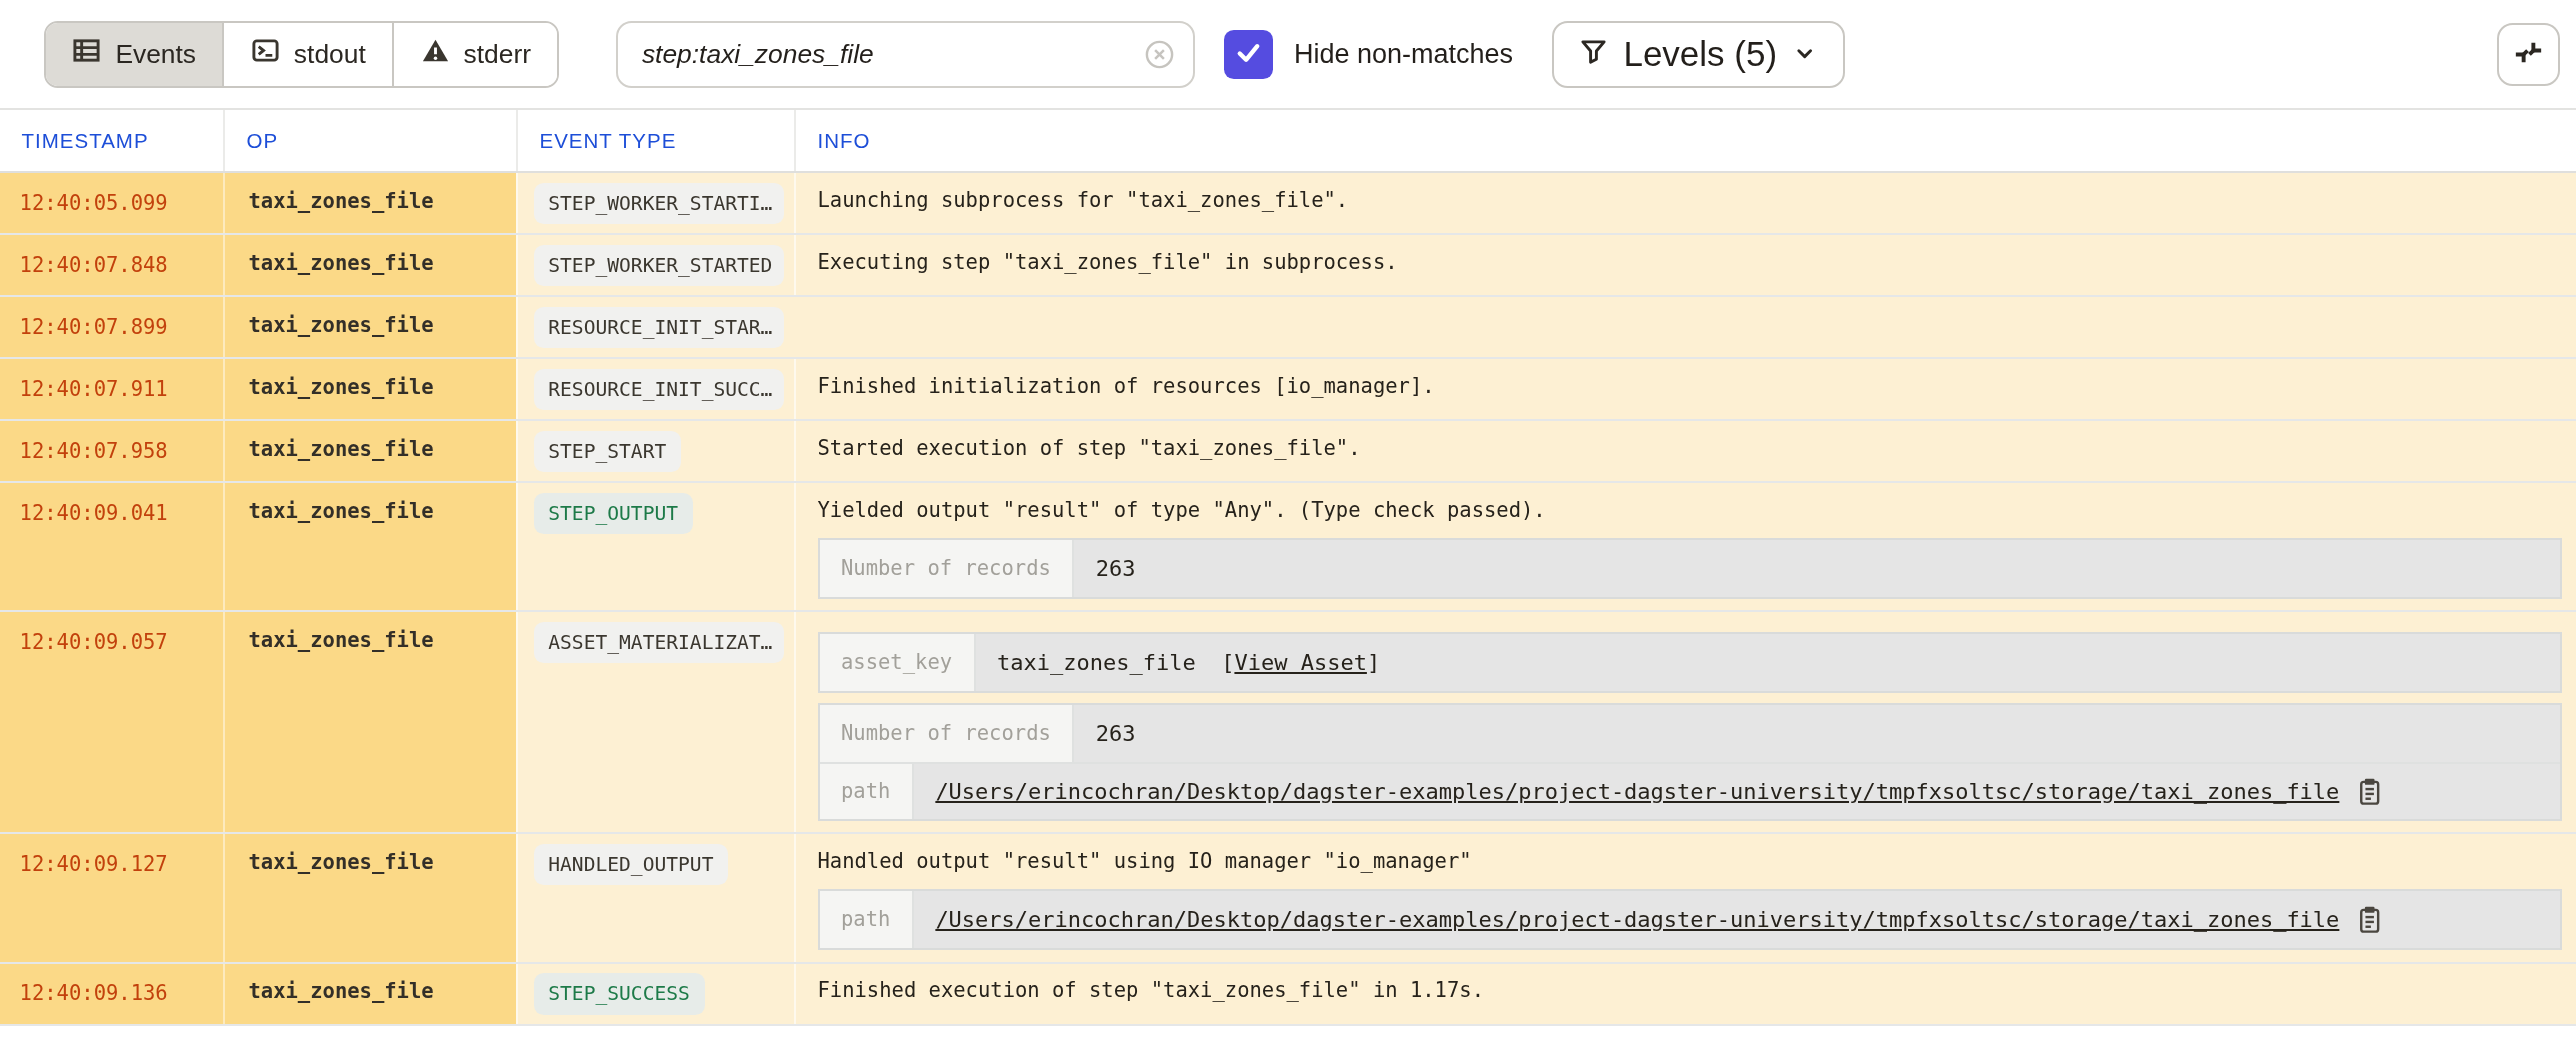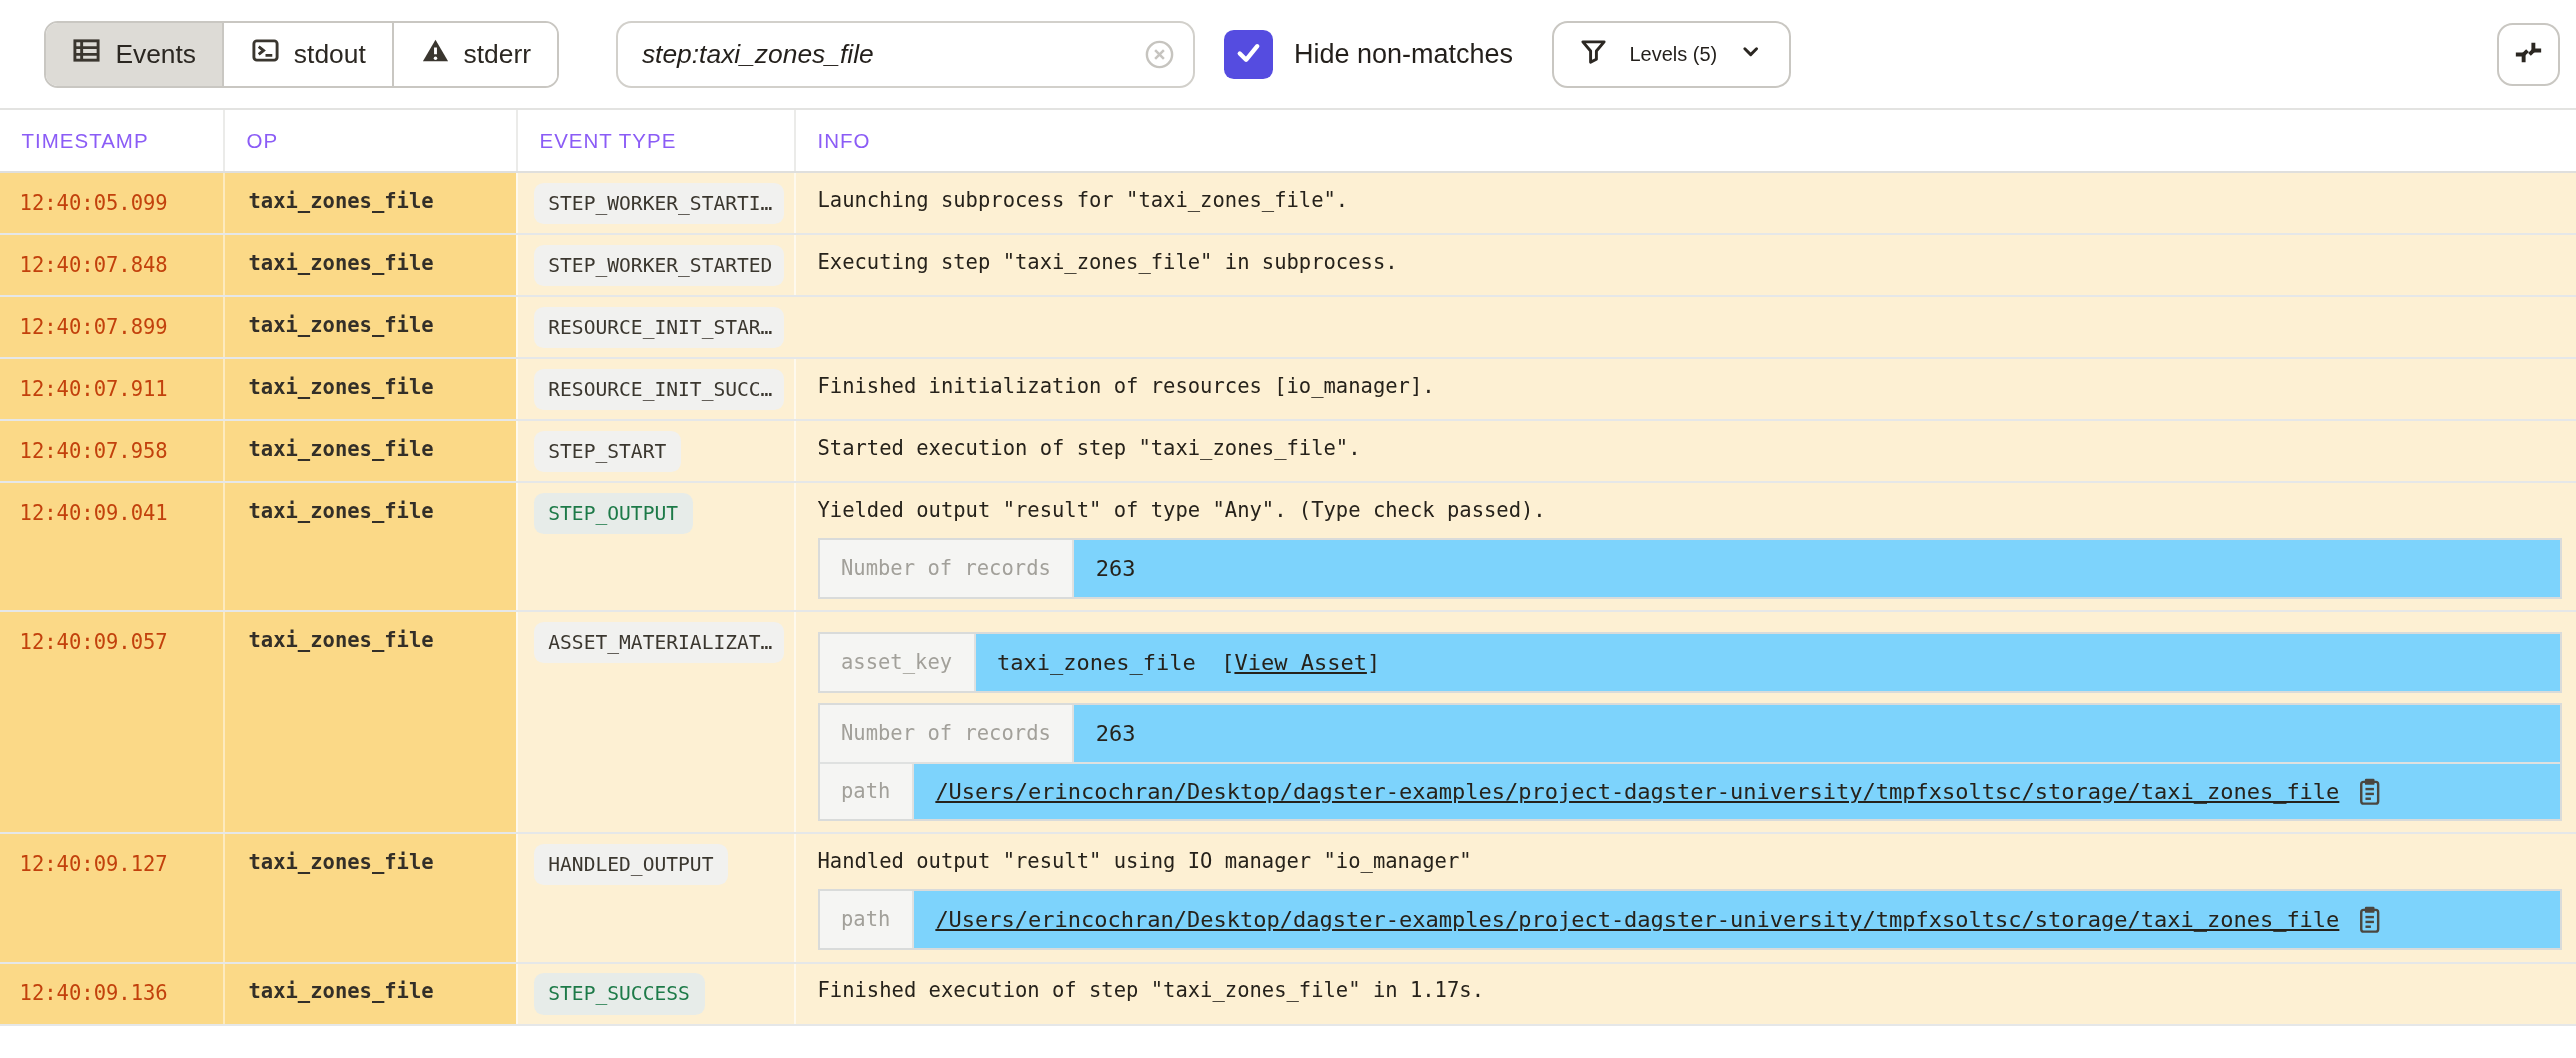--- a/index.html
+++ b/index.html
@@ -44,35 +44,35 @@
   .checkbox {
     margin-left:29px; width:49px; height:49px; flex:none; border-radius:9.8px;
     background:#554CE0; display:flex; align-items:center; justify-content:center;
     cursor:pointer;
   }
   .hnm-label { margin-left:20.5px; font-size:27px; white-space:nowrap; }
 
   .levels-btn {
     margin-left:39px; height:67px; flex:none;
     border:2px solid #C9C7C2; border-radius:15.6px; background:#fff;
-    display:flex; align-items:center; gap:21px; padding:0 25.4px;
-    font-size:20px; cursor:pointer; white-space:nowrap;
+    display:flex; align-items:center; gap:15px; padding:0 25.4px;
+    font-size:35px; cursor:pointer; white-space:nowrap;
   }
 
   .collapse-btn {
     margin-left:auto; width:63px; height:63px; flex:none;
     border:2px solid #C9C7C2; border-radius:15.6px; background:#fff;
     display:flex; align-items:center; justify-content:center; cursor:pointer;
   }
 
   
   .header-row { display:flex; height:63px; border-bottom:2px solid #DFDFDD; background:#fff; }
   .hcell {
     display:flex; align-items:center; padding-left:21.5px;
-    font-size:20.5px; letter-spacing:1px; color:#8b5cf6;
+    font-size:20.5px; letter-spacing:1px; color:#1d4ed8;
   }
   .hcell + .hcell { border-left:2.9px solid #EBEBE9; }
   .hc1 { width:223px; } .hc2 { width:293px; } .hc3 { width:278px; } .hc4 { flex:1; }
 
   
   .row { display:flex; min-height:62px; border-bottom:2.9px solid #E5E7E8; background:#FDF0D3; }
   .cell-ts {
     width:223px; flex:none; background:#FBD987; padding:17.6px 0 0 19.6px;
     font-size:20.5px; color:#c2410c;
   }
@@ -93,21 +93,21 @@
 
   .tag {
     display:inline-block; font-family:"DejaVu Sans Mono","Liberation Mono",monospace;
     font-size:19.6px; line-height:21.5px; padding:9.8px 14.7px; border-radius:9.8px;
     background:#F1F1EF; color:#3B372F; white-space:nowrap; max-width:250px;
     overflow:hidden; text-overflow:clip;
   }
   .tag.green { background:#E7ECE9; color:#1D7A48; }
 
   
-  .meta-box { margin-top:9.8px; border:2px solid #D9DBDA; background:#7dd3fc; }
+  .meta-box { margin-top:9.8px; border:2px solid #D9DBDA; background:#e5e5e5; }
   .meta-row { display:flex; min-height:57px; align-items:stretch; }
   .meta-row + .meta-row { border-top:2px solid #DFE1E0; }
   .meta-label {
     flex:none; display:flex; align-items:center; padding:0 21.5px;
     color:#A2A09A; font-size:20.5px; background:#F5F5F3;
     border-right:2px solid #DFE1E0; white-space:nowrap;
   }
   .meta-value {
     flex:1; min-width:0; display:flex; align-items:center; padding:0 21.5px;
     font-size:22px; color:#26221B; white-space:nowrap; overflow:hidden;

